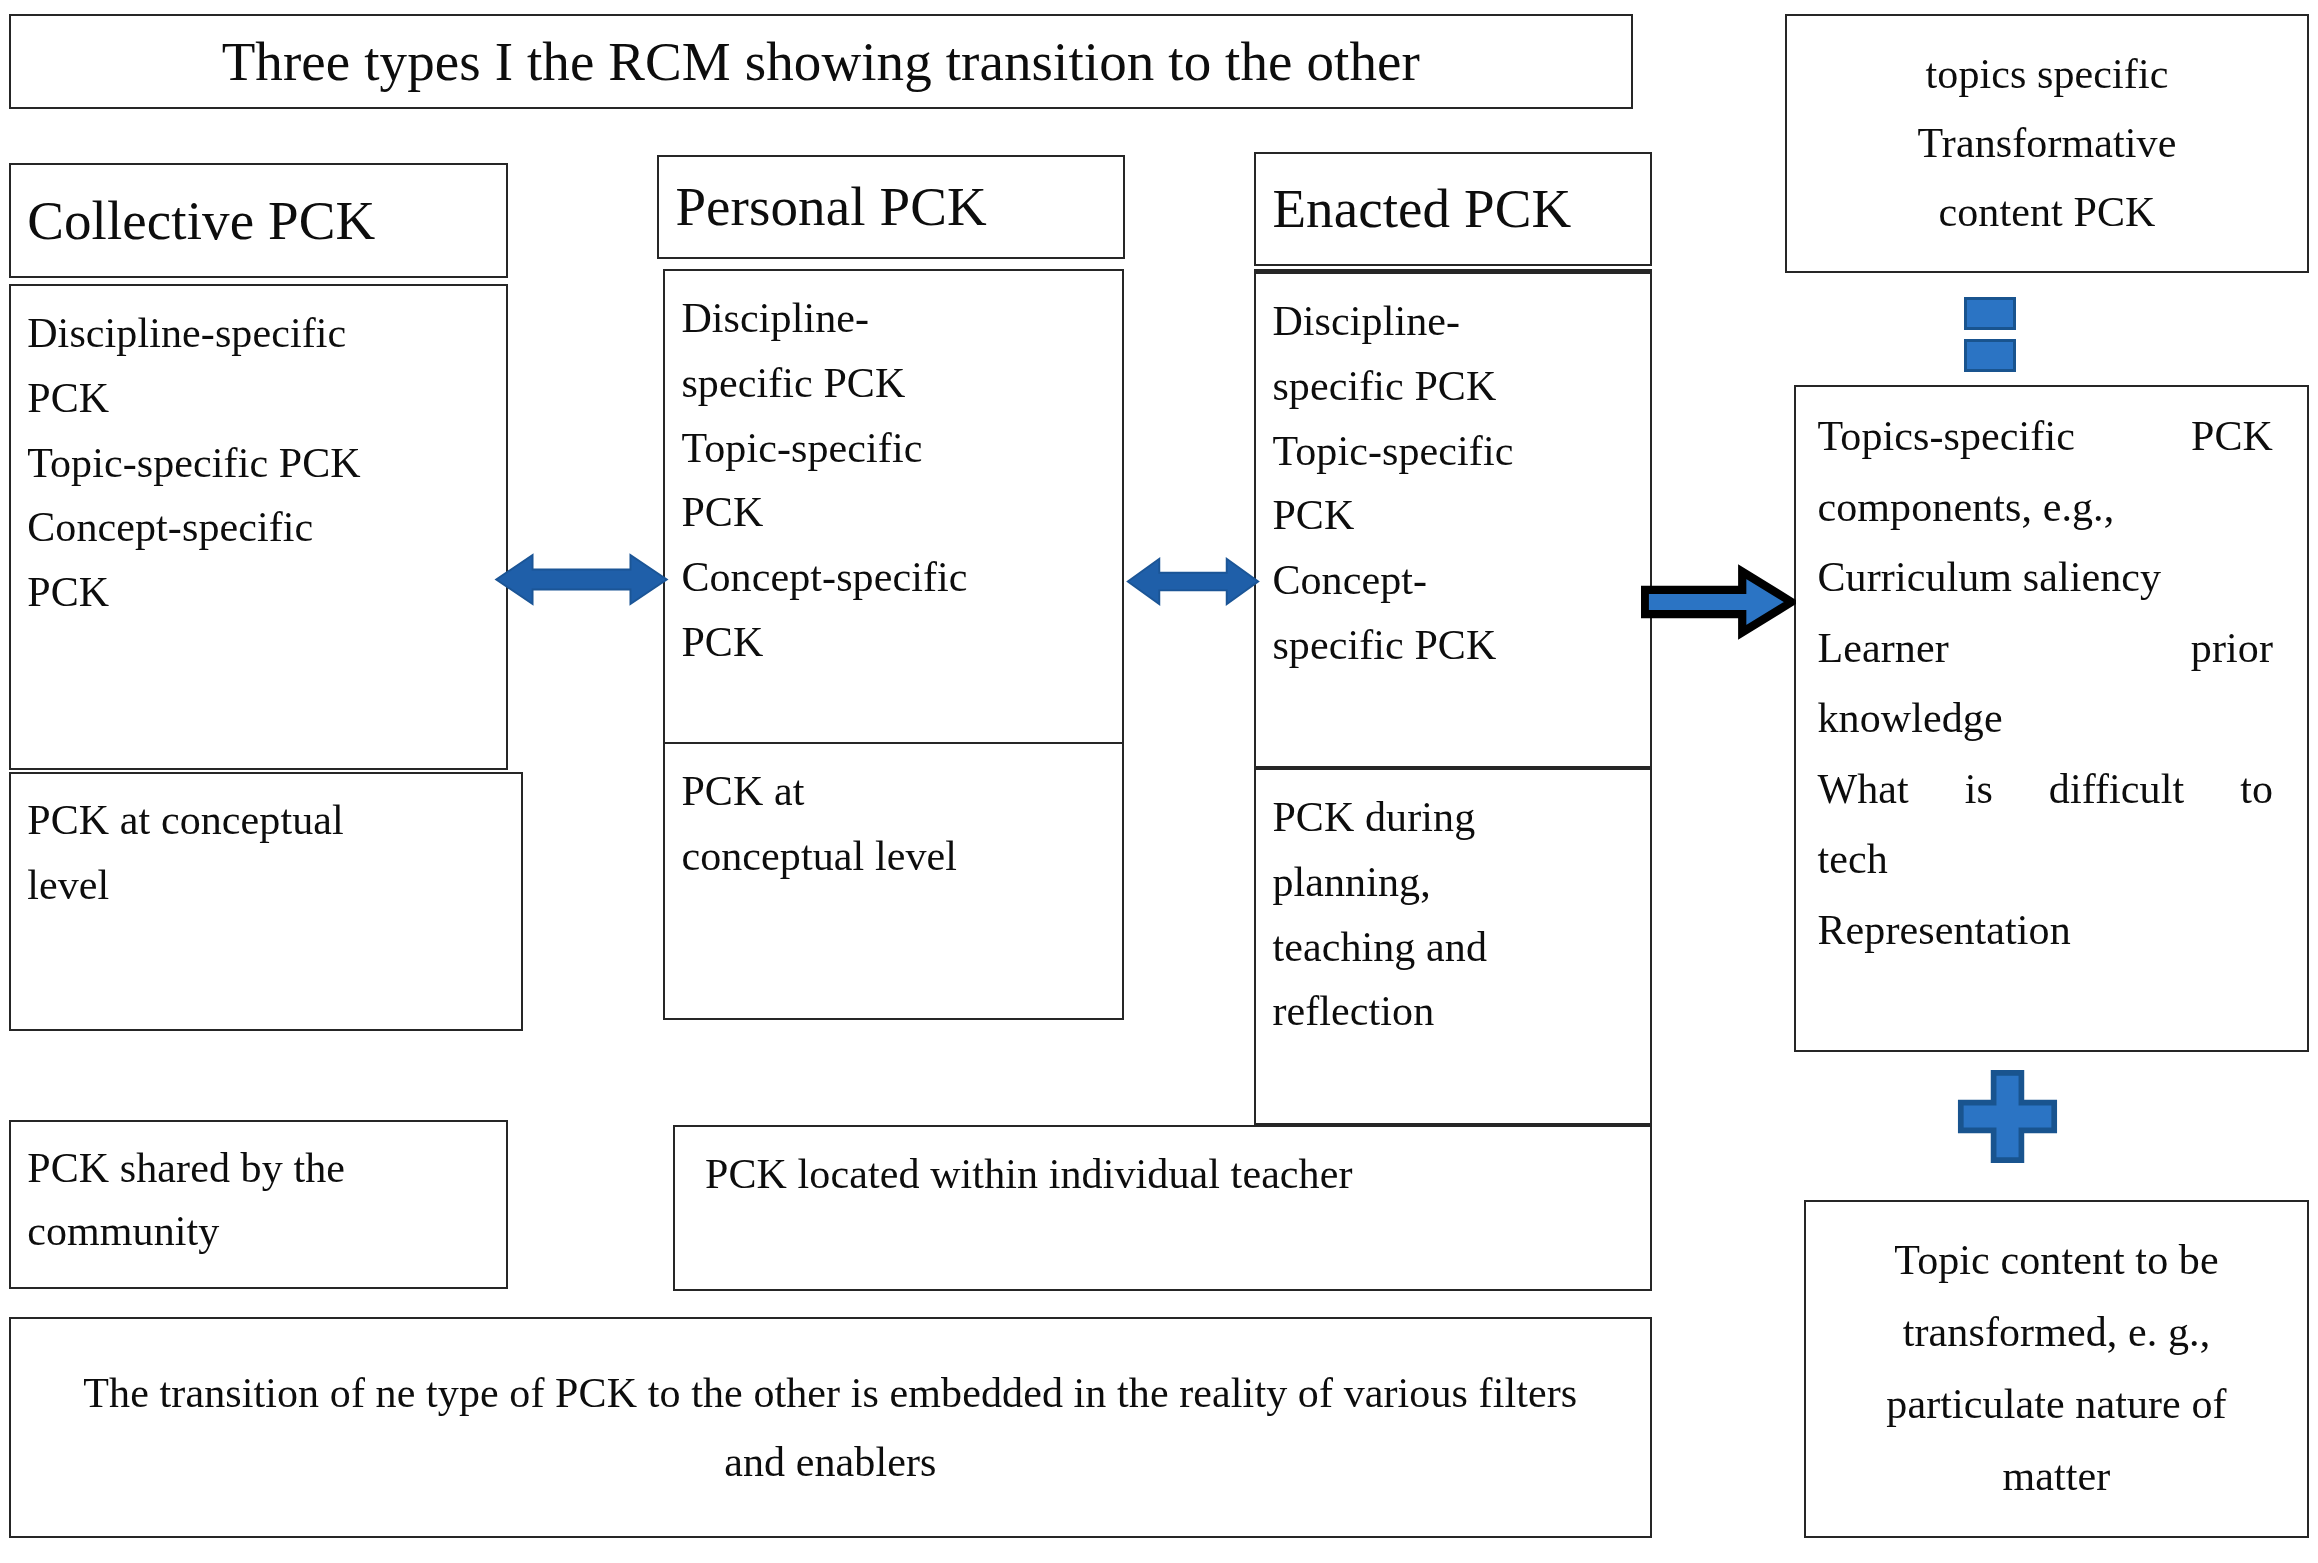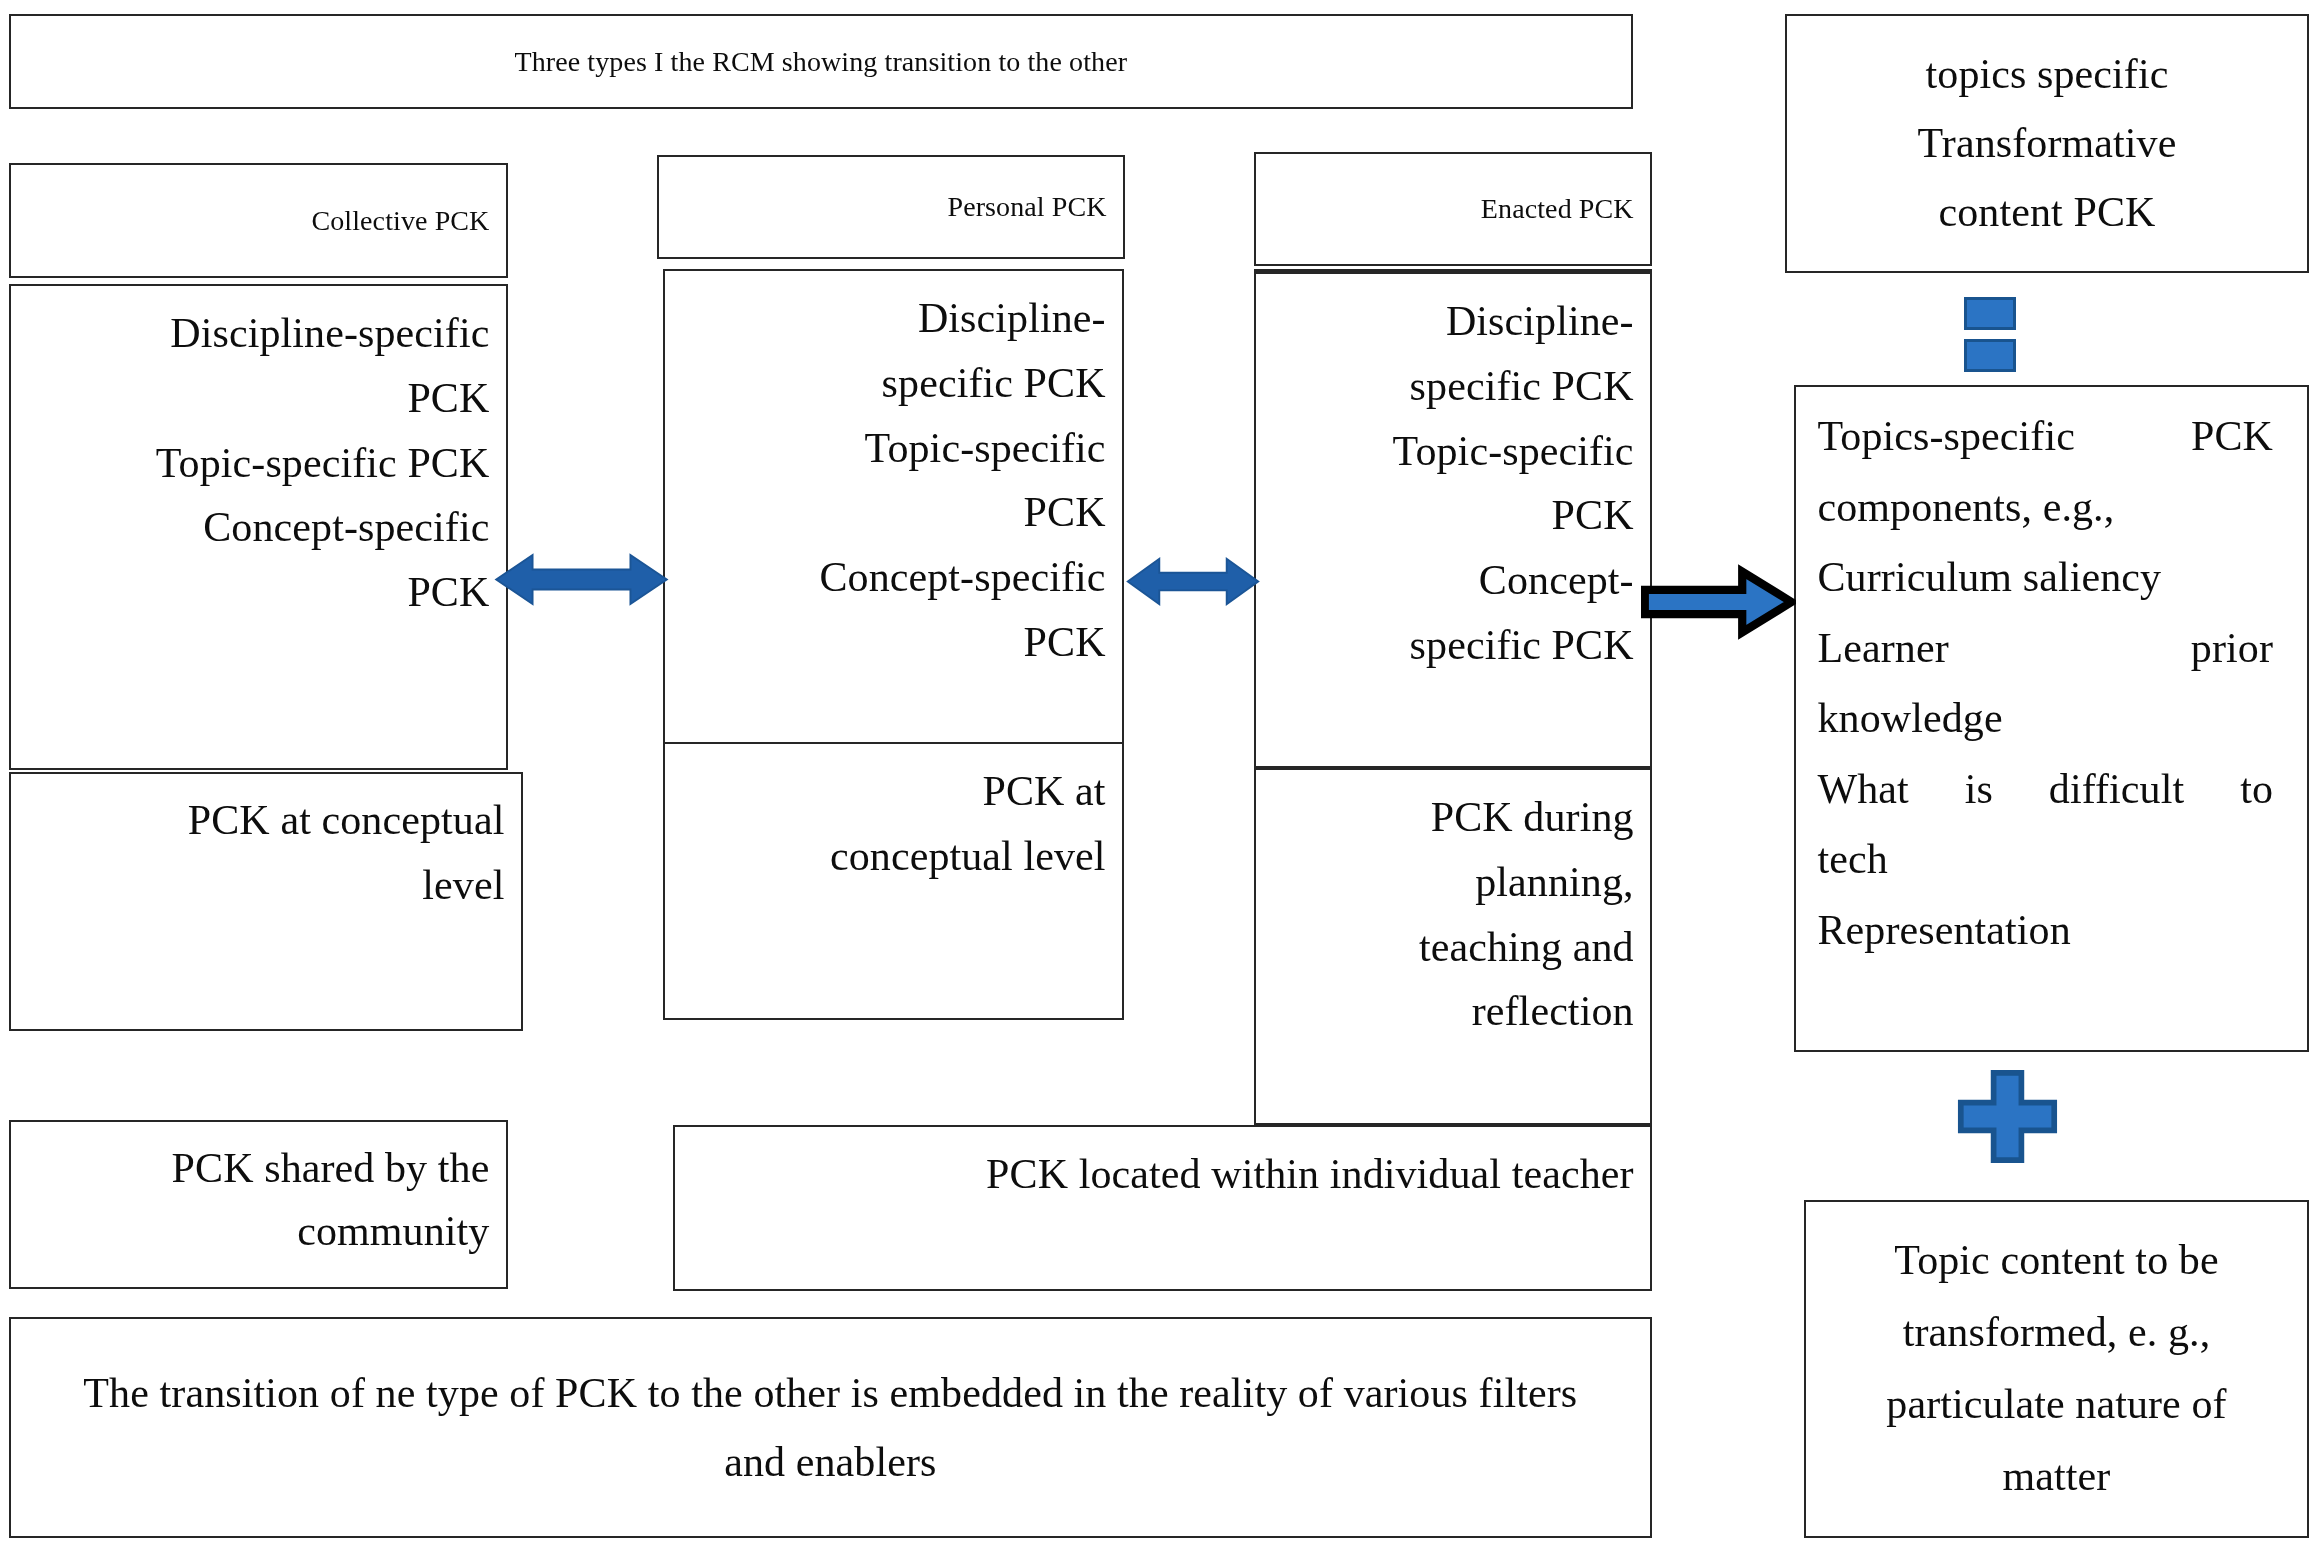--- a/index.html
+++ b/index.html
@@ -24,36 +24,36 @@
     background: #ffffff;
     color: #0d0d0d;
     line-height: 1.48;
     letter-spacing: 0.1px;
   }
   .pad {
     box-sizing: border-box;
     padding: 6.3px 16.4px;
   }
   .ctr   { text-align: center; }
-  .left  { text-align: right; }
+  .left  { text-align: left; }
   .just  { text-align: justify; text-align-last: left; }
   .vcenter {
     display: flex;
     flex-direction: column;
     justify-content: center;
     height: 100%;
   }
   .vtop {
     display: flex;
     flex-direction: column;
     justify-content: flex-start;
     height: 100%;
   }
   .f66 { font-size: 42px; }
-  .f68 { font-size: 28px; }
+  .f68 { font-size: 55px; }
   .lines p {
     margin: 0 0 2.5px 0;
   }
   .lines p:last-child { margin-bottom: 0; }
 
   
   .arrow-wrap { position: absolute; }
   .arrow-wrap svg { display: block; }
 
   

